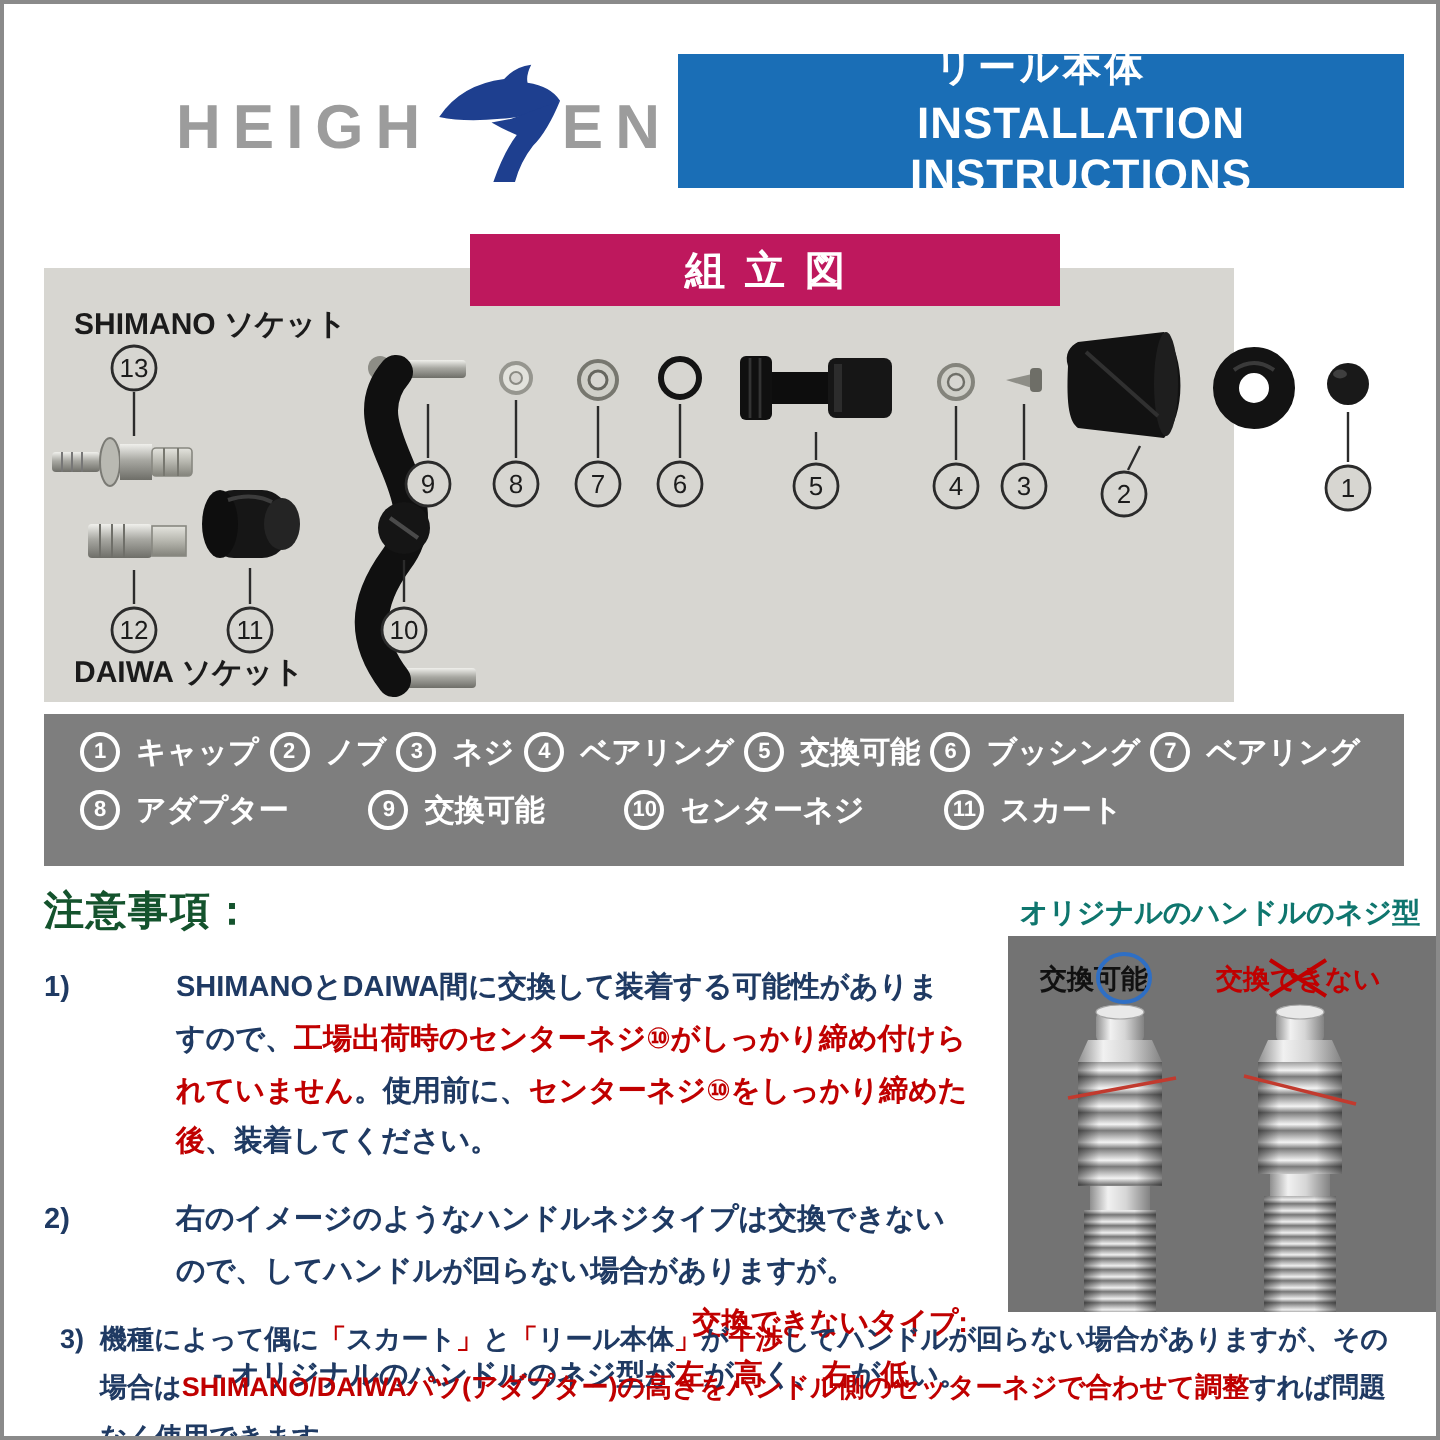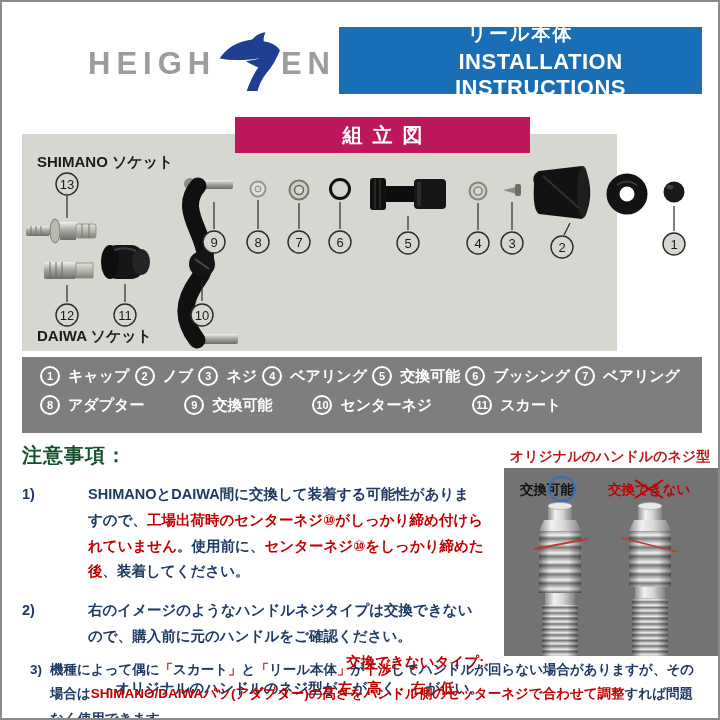--- a/index.html
+++ b/index.html
@@ -48,21 +48,21 @@
   .notes-heading { color:#14532d; font-size:20px; font-weight:bold; letter-spacing:1px; }
   .note { display:flex; width:462px; margin-top:13px; font-size:14.5px; font-weight:bold; line-height:1.78; }
   .note .nnum { flex:none; width:22px; color:#1f3a63; }
   .note .nbody { flex:1;margin-left:44px; }
   .navy { color:#1f3a63; }
   .red { color:#c00000; }
   .note2-sub { display:block;text-align:right; }
   .note3 { position:absolute; left:8px; top:216px; width:668px; font-size:13.5px; font-weight:bold; line-height:1.8; display:flex; }
   .note3 .nnum { flex:none; width:20px; color:#1f3a63; }
   
-  .thread-heading { position:absolute; left:482px; top:6px; width:212px; text-align:center; font-size:14px; font-weight:bold; color:#b91c1c; }
+  .thread-heading { position:absolute; left:482px; top:6px; width:212px; text-align:center; font-size:14px; font-weight:bold; color:#0f766e; }
   .thread-img { position:absolute; left:482px; top:26px; width:240px; height:188px; background:#737373; }
   .thread-img svg { display:block; }
   .tp-label-ok { font-size:13.5px; font-weight:bold; fill:#111; }
   .tp-label-ng { font-size:13.5px; font-weight:bold; fill:#c00000; }
 </style>
 </head>
 <body>
 
 <div class="page">
 
@@ -286,21 +286,21 @@
     <div class="notes-heading">注意事項：</div>
 
     <div class="note">
       <span class="nnum">1)</span>
       <span class="nbody"><span class="navy">SHIMANOとDAIWA間に交換して装着する可能性がありますので、</span><span class="red">工場出荷時のセンターネジ⑩がしっかり締め付けられていません</span><span class="navy">。使用前に、</span><span class="red">センターネジ⑩をしっかり締めた後</span><span class="navy">、装着してください。</span></span>
     </div>
 
     <div class="note">
       <span class="nnum">2)</span>
       <span class="nbody">
-        <span class="navy">右のイメージのようなハンドルネジタイプは交換できないので、購入前に元のハンドルをご確認ください。</span>
+        <span class="navy">右のイメージのようなハンドルネジタイプは交換できないので、してハンドルが回らない場合がありますが。</span>
         <span class="note2-sub red">交換できないタイプ:</span>
         <span class="note2-sub"><span class="navy">- オリジナルのハンドルのネジ型が</span><span class="red">左</span><span class="navy">が</span><span class="red">高</span><span class="navy">く、</span><span class="red">右</span><span class="navy">が</span><span class="red">低</span><span class="navy">い。</span></span>
       </span>
     </div>
 
     <div class="note3">
       <span class="nnum">3)</span>
       <span class="nbody"><span class="navy">機種によって偶に</span><span class="red">「</span><span class="navy">スカート</span><span class="red">」</span><span class="navy">と</span><span class="red">「</span><span class="navy">リール本体</span><span class="red">」</span><span class="navy">が</span><span class="red">干渉</span><span class="navy">してハンドルが回らない場合がありますが、その場合は</span><span class="red">SHIMANO/DAIWAパツ(アダプター)の高さをハンドル側のセッターネジで合わせて調整</span><span class="navy">すれば問題なく使用できます。</span></span>
     </div>
 

